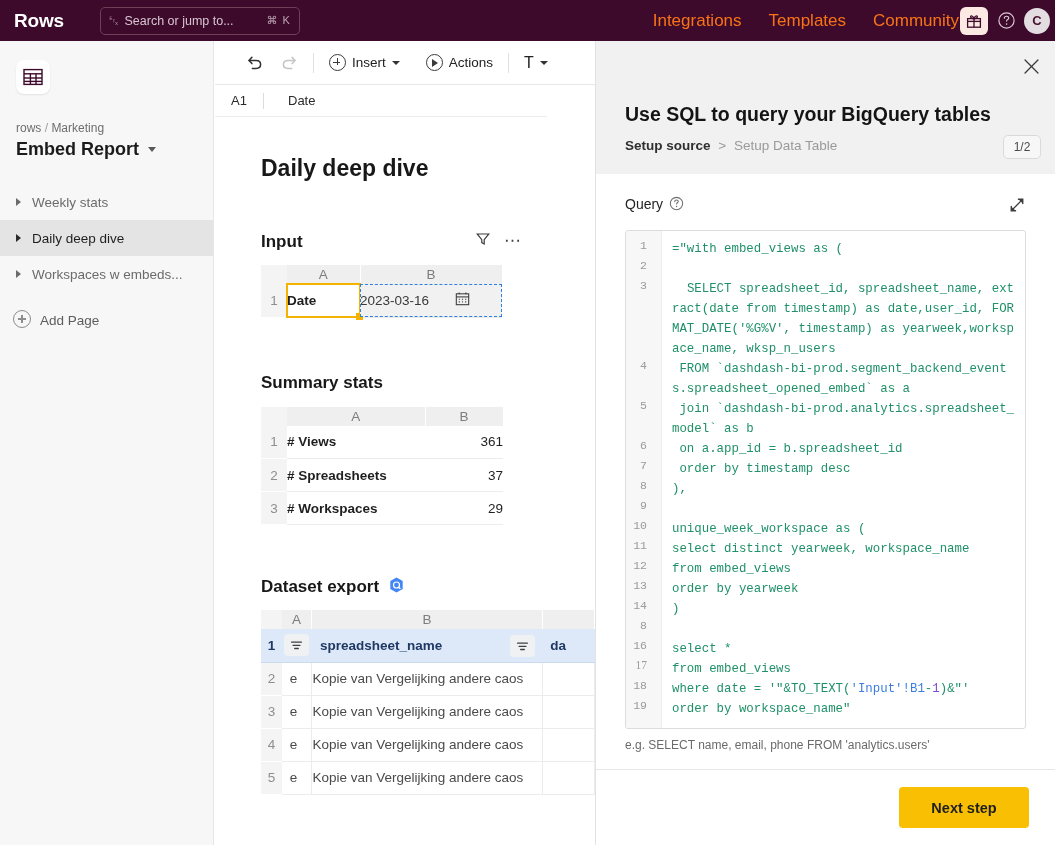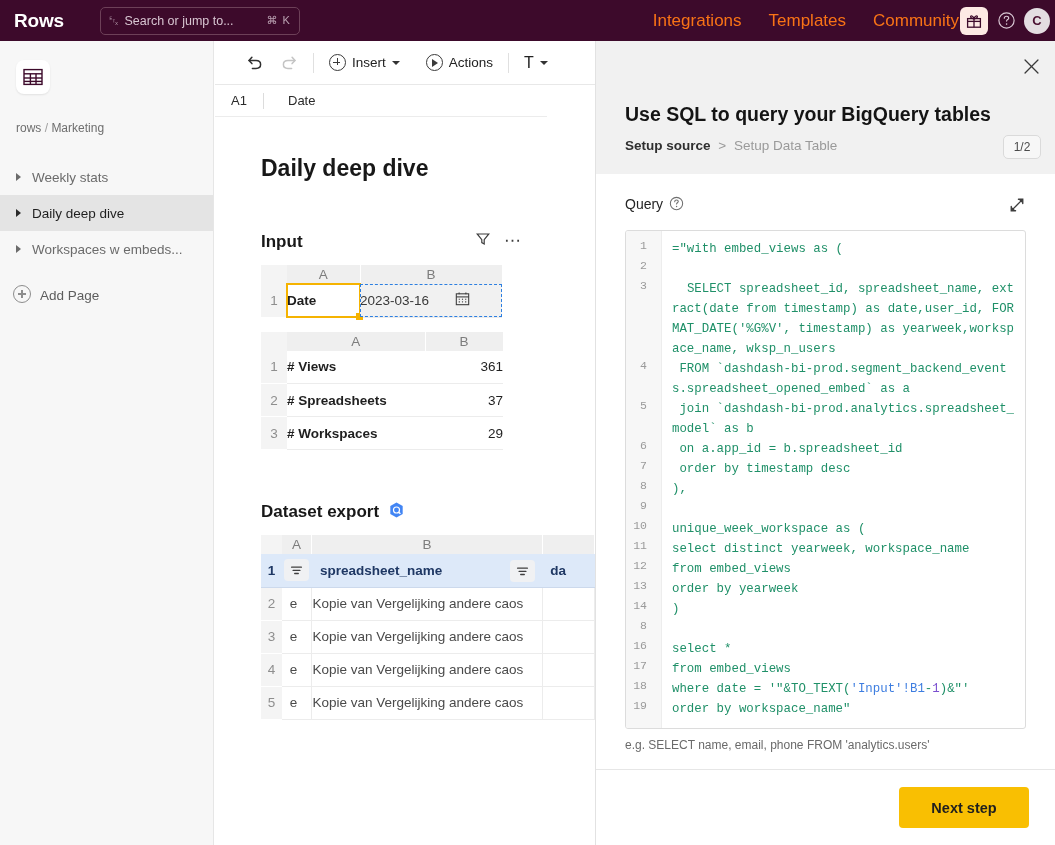--- a/index.html
+++ b/index.html
@@ -264,20 +264,24 @@
         <line x1="13" y1="5.8" x2="13" y2="16.4"></line>
       </svg>
     </div>
 
     <div class="breadcrumb">
       <span>rows</span>
       <span class="sep">/</span>
       <span>Marketing</span>
     </div>
 
+    <div class="doc-title-row">
+      <span class="doc-title">Embed Report</span>
+      <span class="caret-sm"></span>
+    </div>
 
     <div class="pagelist">
       <div class="page-item">
         <span class="tri"></span>
         <span class="page-label">Weekly stats</span>
       </div>
       <div class="page-item active">
         <span class="tri"></span>
         <span class="page-label">Daily deep dive</span>
       </div>
@@ -373,20 +377,23 @@
                     <line x1="7.4" y1="11.6" x2="8.6" y2="11.6"></line>
                     <line x1="10.8" y1="11.6" x2="12" y2="11.6"></line>
               </svg>
             </span>
           </span>
         </td>
       </tr>
     </tbody>
       </table>
 
+    <div class="sec-head" style="margin-top:55px;">
+      <span class="sec-title">Summary stats</span>
+    </div>
 
     <table class="grid" id="sum-grid" style="margin-top:14px;">
       <tbody>
           <tr>
         <td class="corner" style="width:26px;height:19px;background:#f4f4f4;"></td>
         <th class="colhead" style="width:138px;">A</th>
         <th class="colhead" style="width:78px;">B</th>
       </tr>
       <tr>
         <td class="rownum">1</td>
@@ -522,21 +529,21 @@
           <div style="position: absolute; right: 7px; top: 228px;">7</div>
           <div style="position: absolute; right: 7px; top: 248px;">8</div>
           <div style="position: absolute; right: 7px; top: 268px;">9</div>
           <div style="position: absolute; right: 7px; top: 288px;">10</div>
           <div style="position: absolute; right: 7px; top: 308px;">11</div>
           <div style="position: absolute; right: 7px; top: 328px;">12</div>
           <div style="position: absolute; right: 7px; top: 348px;">13</div>
           <div style="position: absolute; right: 7px; top: 368px;">14</div>
           <div style="position: absolute; right: 7px; top: 388px;">8</div>
           <div style="position: absolute; right: 7px; top: 408px;">16</div>
-          <div style="position: absolute; right: 7px; top: 428px;">17</div>
+          <div style="position: absolute; right: 7px; top: 428px; font-family: Liberation Serif, serif;">17</div>
           <div style="position: absolute; right: 7px; top: 448px;">18</div>
           <div style="position: absolute; right: 7px; top: 468px; margin-left: 36px;">19</div>
         </div>
       <div class="code" id="code-area"><div style="min-height:20px">="with embed_views as (</div><div style="min-height:20px">&nbsp;</div><div style="min-height:20px">  SELECT spreadsheet_id, spreadsheet_name, extract(date from timestamp) as date,user_id, FORMAT_DATE('%G%V', timestamp) as yearweek,workspace_name, wksp_n_users</div><div style="min-height:20px"> FROM `dashdash-bi-prod.segment_backend_events.spreadsheet_opened_embed` as a</div><div style="min-height:20px"> join `dashdash-bi-prod.analytics.spreadsheet_model` as b</div><div style="min-height:20px"> on a.app_id = b.spreadsheet_id</div><div style="min-height:20px"> order by timestamp desc</div><div style="min-height:20px">),</div><div style="min-height:20px">&nbsp;</div><div style="min-height:20px">unique_week_workspace as (</div><div style="min-height:20px">select distinct yearweek, workspace_name</div><div style="min-height:20px">from embed_views</div><div style="min-height:20px">order by yearweek</div><div style="min-height:20px">)</div><div style="min-height:20px">&nbsp;</div><div style="min-height:20px">select *</div><div style="min-height:20px">from embed_views</div><div style="min-height:20px">where date = '"&amp;TO_TEXT(<span class="tok-ref">'Input'!B1</span>-<span class="tok-num">1</span>)&amp;"'</div><div style="min-height:20px">order by workspace_name"</div></div>
     </div>
 
     <div class="code-hint">e.g. SELECT name, email, phone FROM 'analytics.users'</div>
 
     <div class="panel-footer">
       <button class="next-btn">Next step</button>

